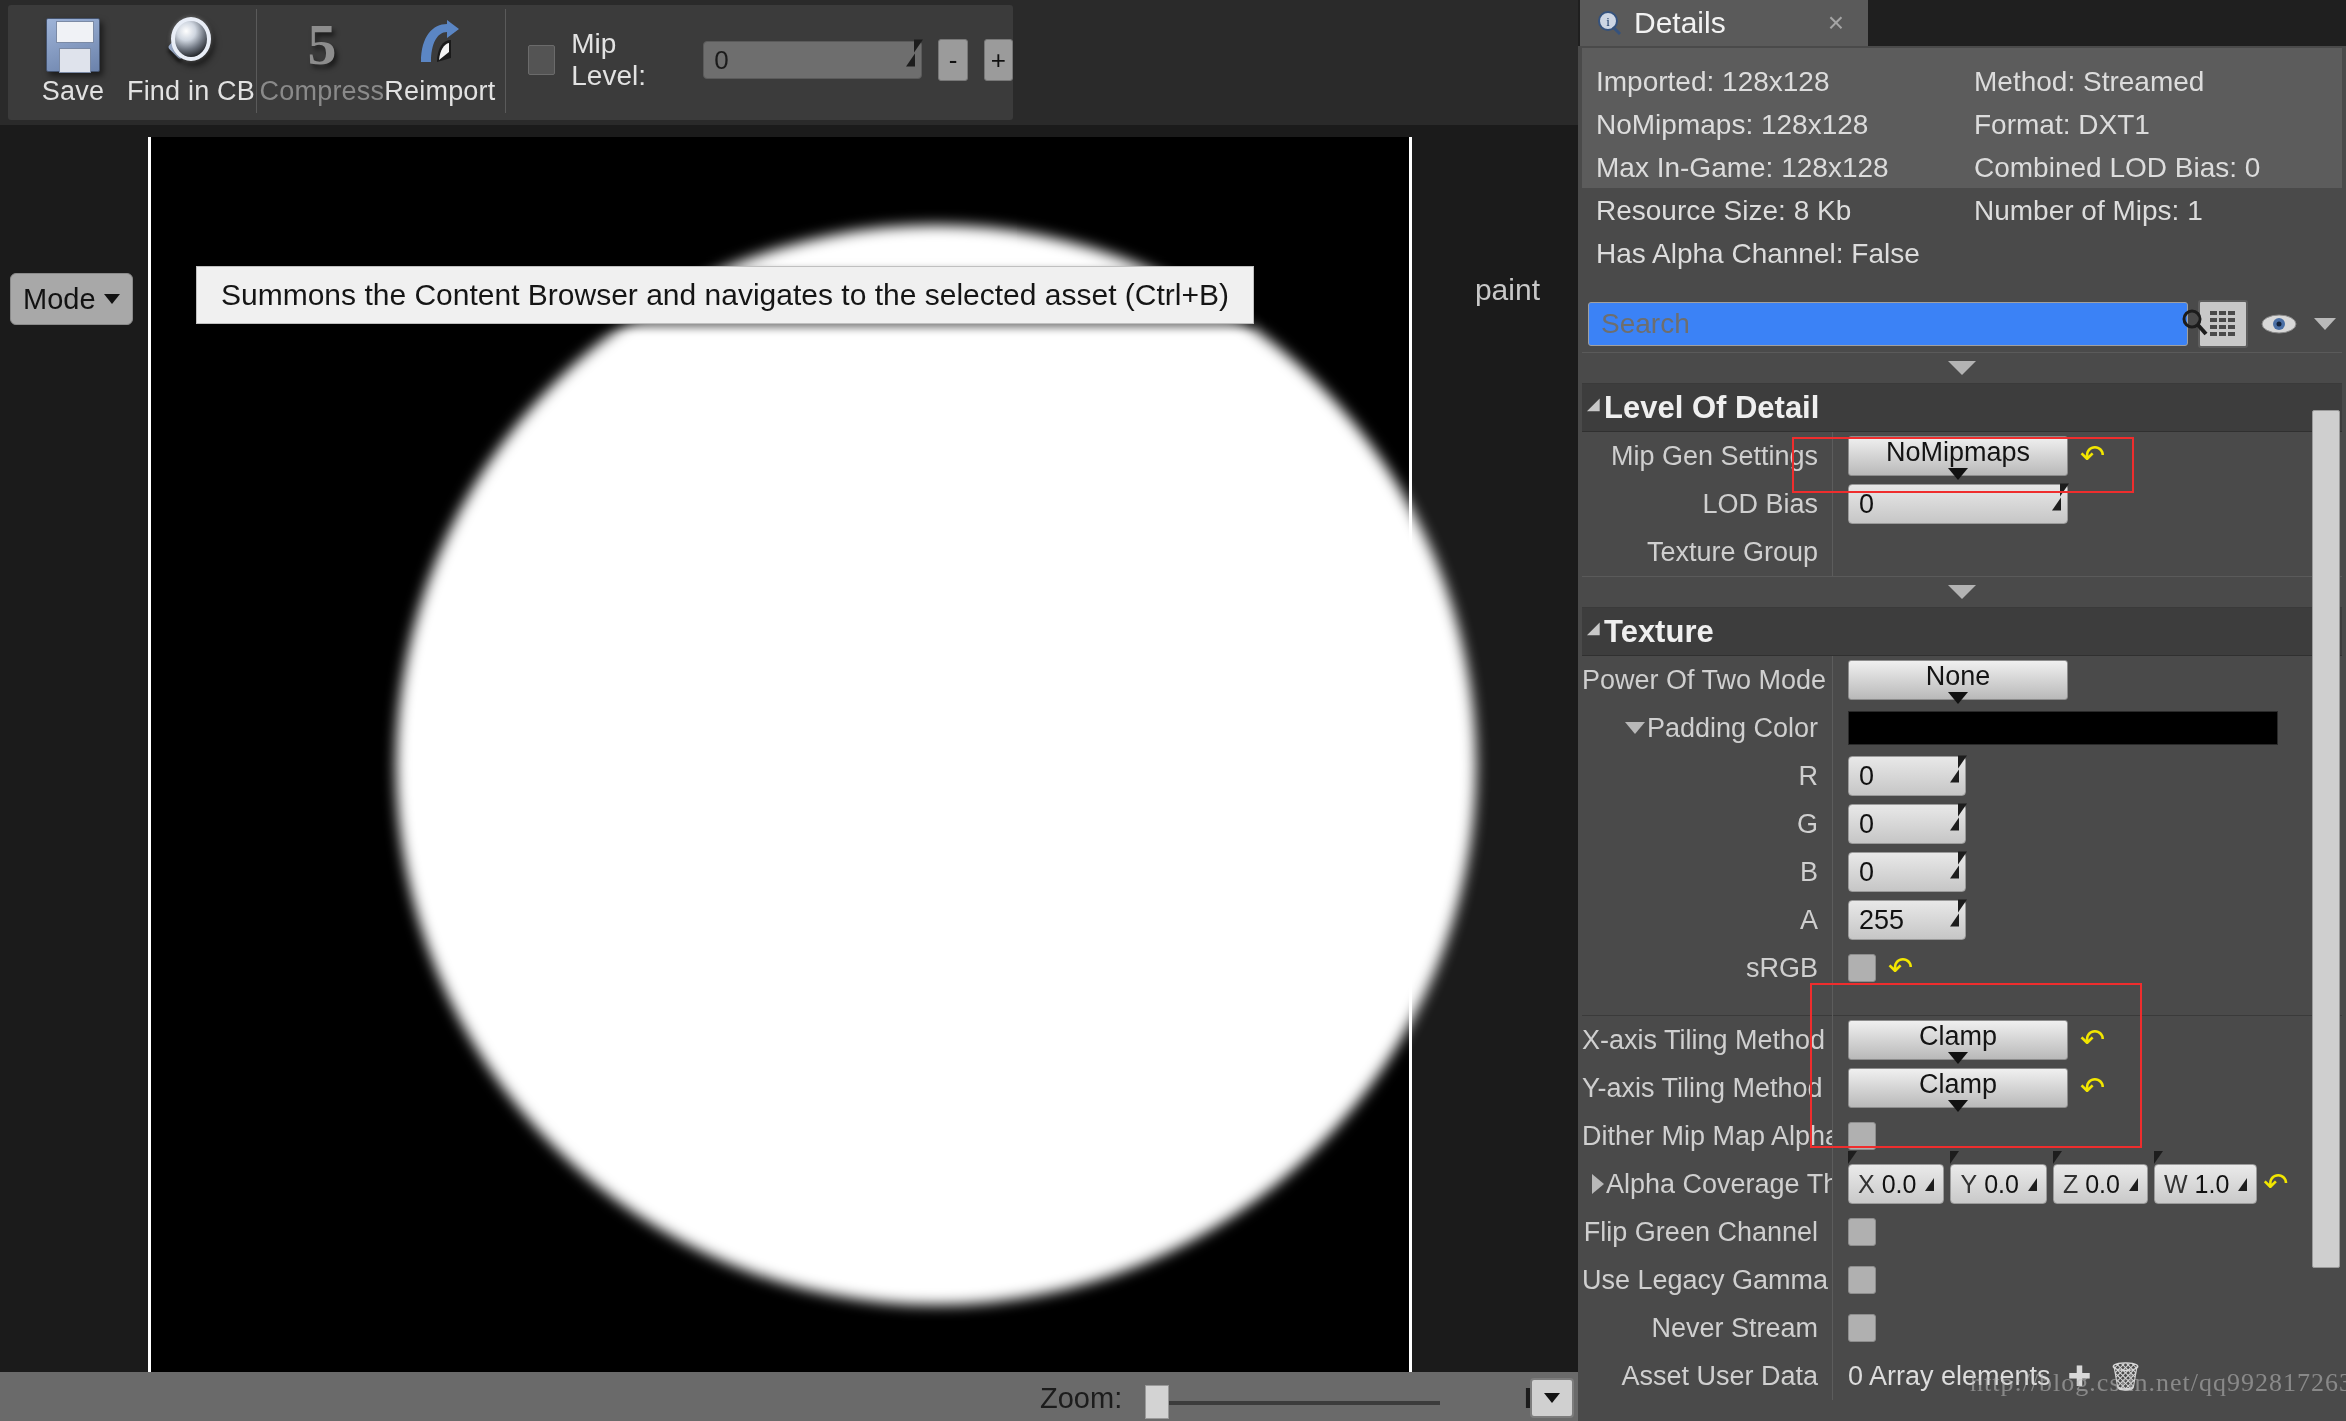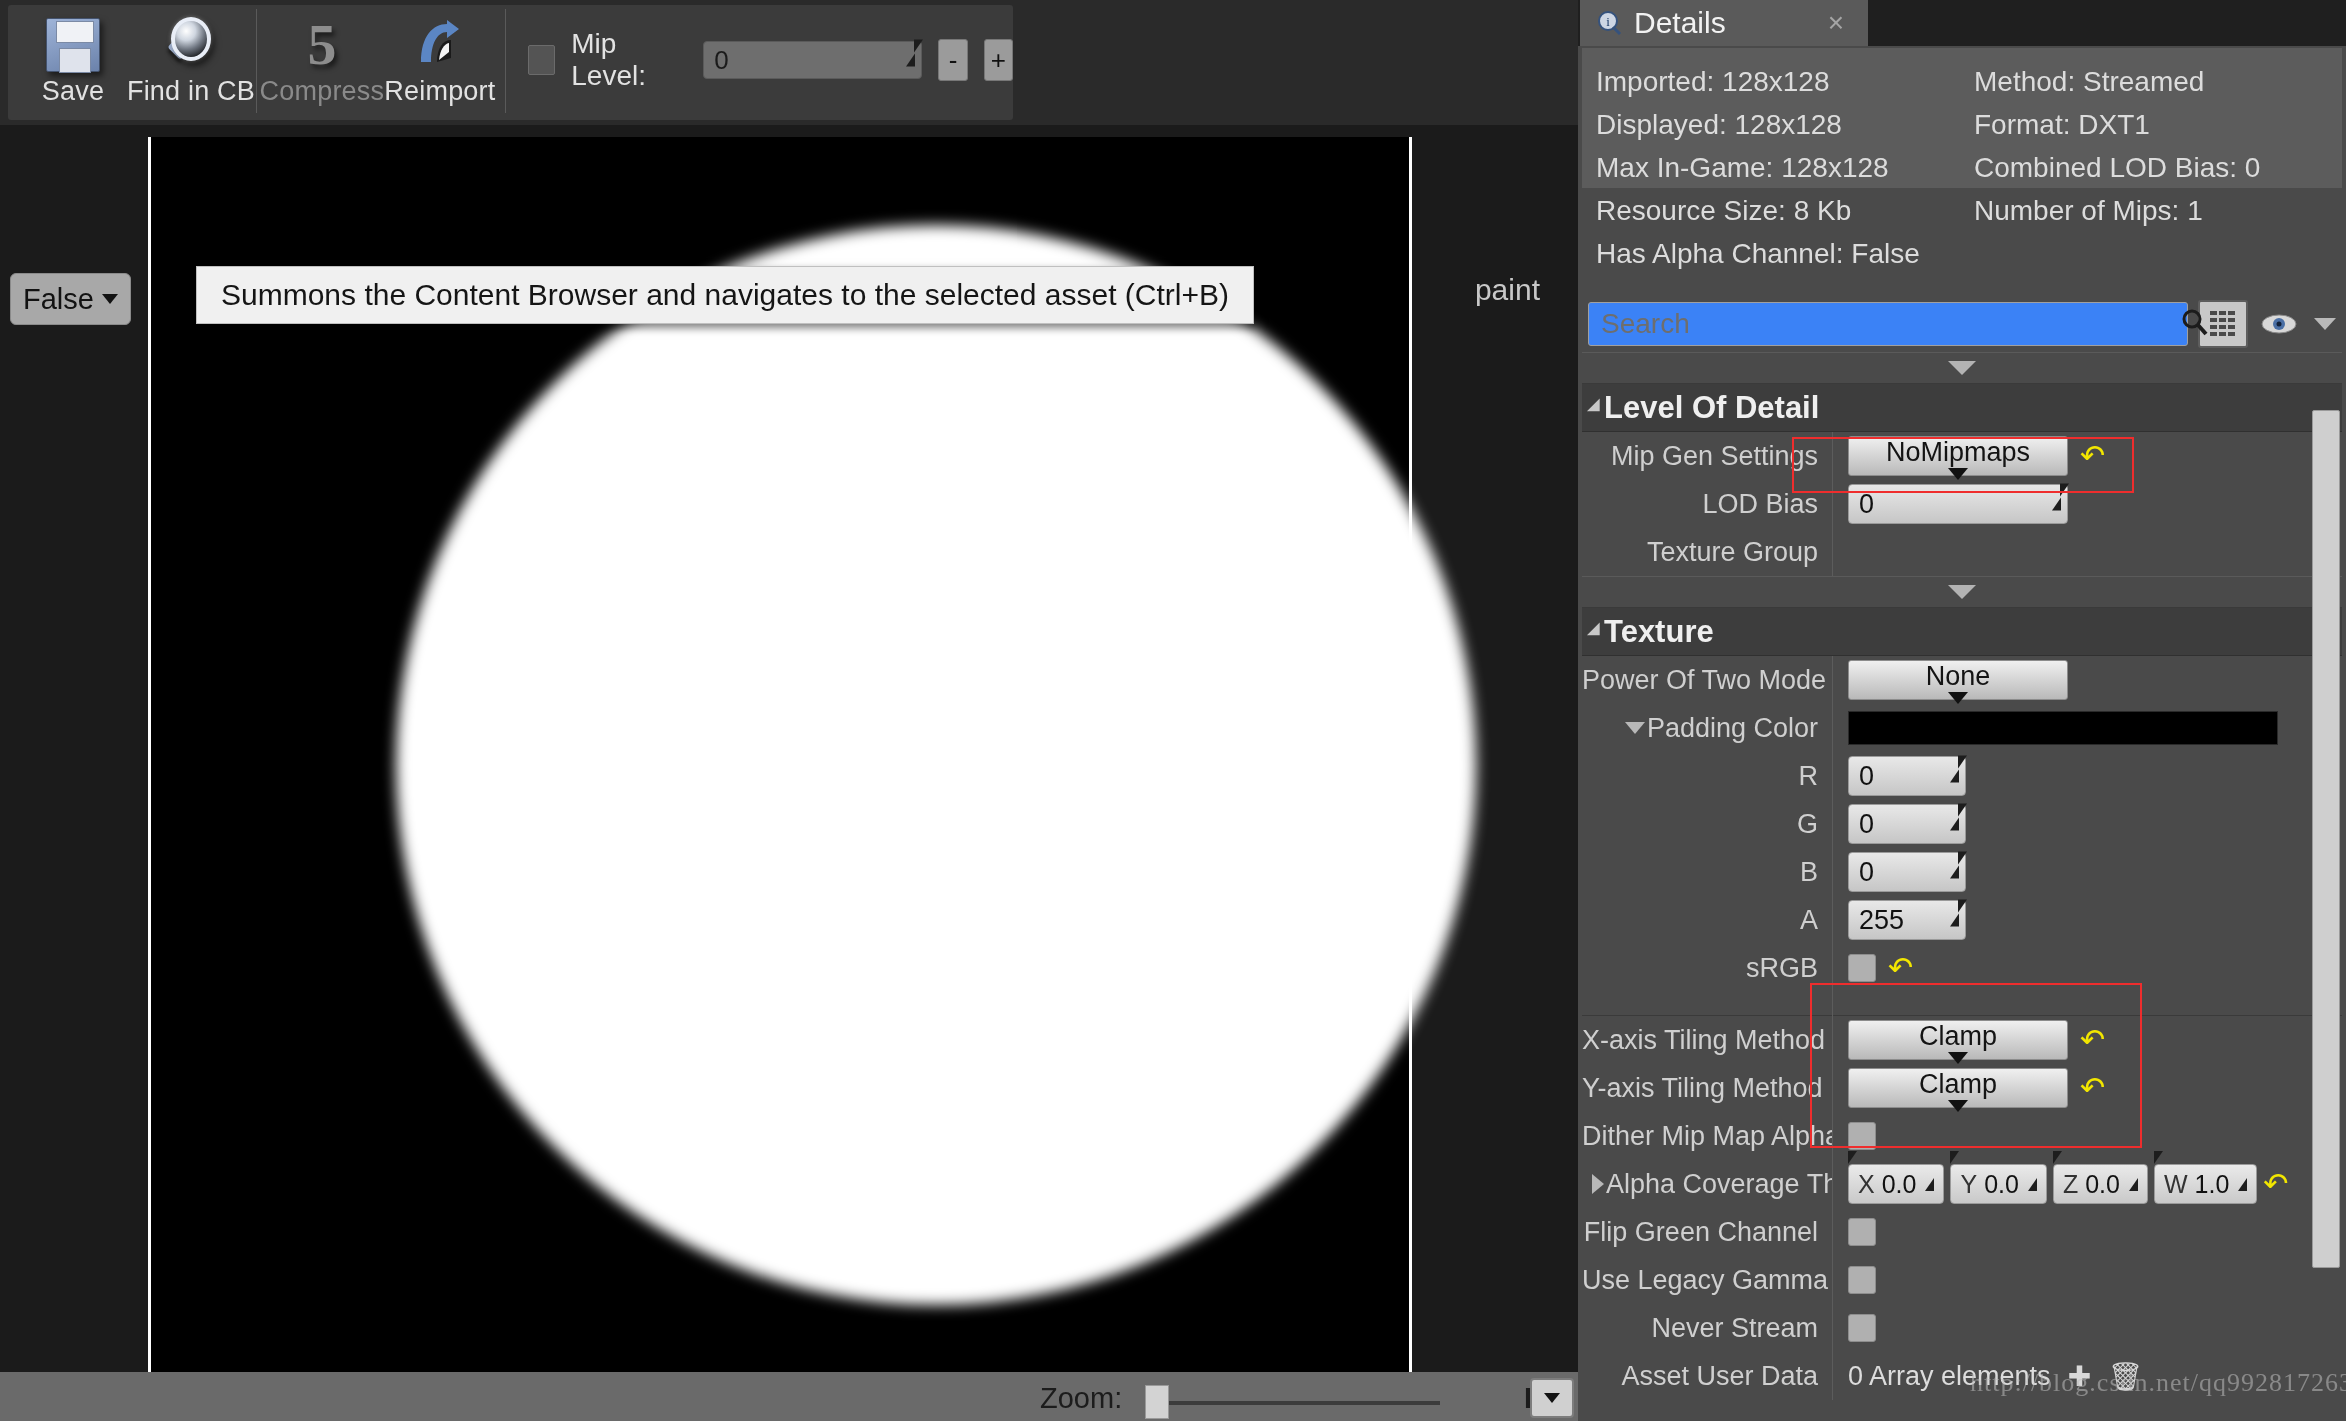--- a/index.html
+++ b/index.html
@@ -375,21 +375,21 @@
     </div>
 
     <div id="viewport">
       <div id="vp-canvas">
         <div id="texture-circle"></div>
       </div>
       <div id="vp-sep"></div>
       <div id="paint-label">paint</div>
 
       <div id="view-button">
-        <span>False</span>
+        <span>Mode</span>
         <span class="caret-down"></span>
       </div>
 
       <div id="tooltip">Summons the Content Browser and navigates to the selected asset (Ctrl+B)</div>
     </div>
 
     <div id="statusbar">
       <span id="zoom-label">Zoom:</span>
       <span id="zoom-slider"></span>
       <span id="zoom-thumb"></span>
@@ -412,21 +412,21 @@
           </svg>
         </span>
         <span id="tab-title">Details</span>
         <span id="tab-close">×</span>
       </div>
     </div>
 
     <div id="summary">
       <div class="sum-item">Imported: 128x128</div>
       <div class="sum-item">Method: Streamed</div>
-      <div class="sum-item">Displayed: 128x128</div>
+      <div class="sum-item">NoMipmaps: 128x128</div>
       <div class="sum-item">Format: DXT1</div>
       <div class="sum-item">Max In-Game: 128x128</div>
       <div class="sum-item">Combined LOD Bias: 0</div>
       <div class="sum-item">Resource Size: 8 Kb</div>
       <div class="sum-item">Number of Mips: 1</div>
       <div class="sum-item">Has Alpha Channel: False</div>
     </div>
 
     <div id="searchrow">
       <input id="search-input" type="text" placeholder="Search" style="">

